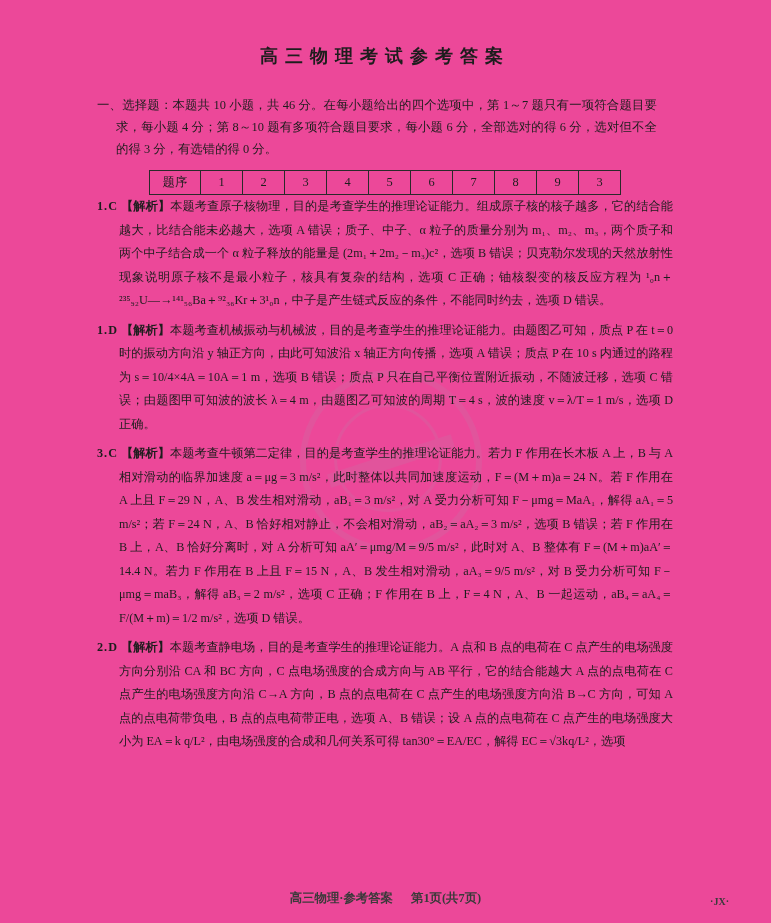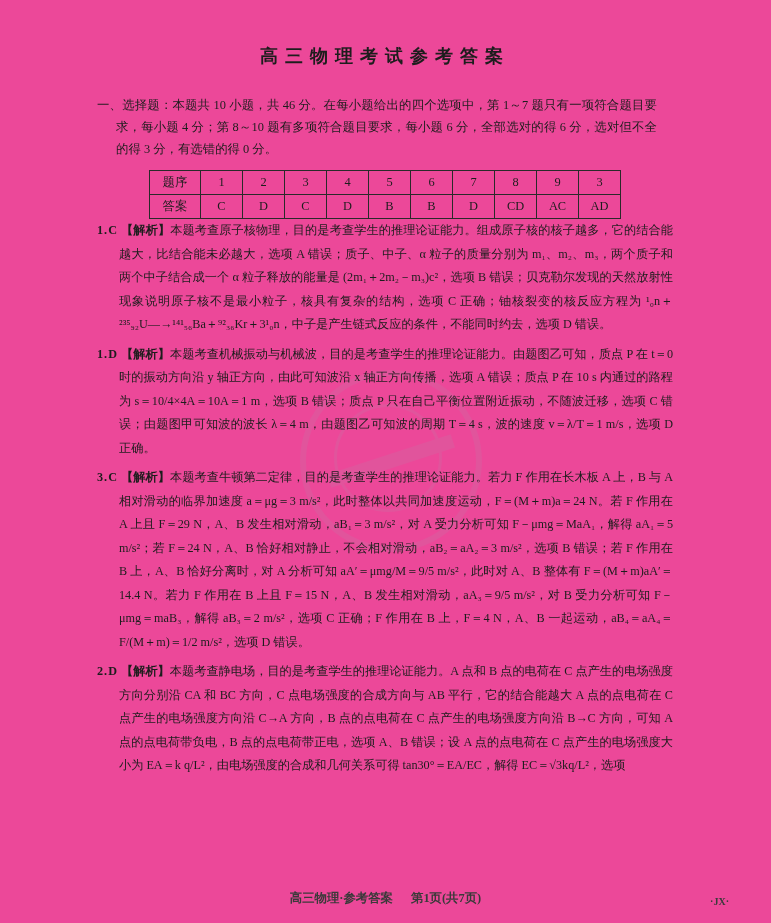--- a/index.html
+++ b/index.html
@@ -122,33 +122,20 @@
           <td>2</td>
           <td>3</td>
           <td>4</td>
           <td>5</td>
           <td>6</td>
           <td>7</td>
           <td>8</td>
           <td>9</td>
           <td>3</td>
         </tr>
-        <tr>
-          <td class="rowhead">答案</td>
-          <td>C</td>
-          <td>D</td>
-          <td>C</td>
-          <td>D</td>
-          <td>B</td>
-          <td>B</td>
-          <td>D</td>
-          <td>CD</td>
-          <td>AC</td>
-          <td>AD</td>
-        </tr>
       </tbody>
     </table>
 
     <p class="question"><span class="qnum">1.C</span>&nbsp;<span class="marker">【解析】</span><span>本题考查原子核物理，目的是考查学生的推理论证能力。组成原子核的核子越多，它的结合能越大，比结合能未必越大，选项 A 错误；质子、中子、α 粒子的质量分别为 m₁、m₂、m₃，两个质子和两个中子结合成一个 α 粒子释放的能量是 (2m₁＋2m₂－m₃)c²，选项 B 错误；贝克勒尔发现的天然放射性现象说明原子核不是最小粒子，核具有复杂的结构，选项 C 正确；铀核裂变的核反应方程为 ¹₀n＋²³⁵₉₂U―→¹⁴¹₅₆Ba＋⁹²₃₆Kr＋3¹₀n，中子是产生链式反应的条件，不能同时约去，选项 D 错误。</span></p>
 
     <p class="question"><span class="qnum">1.D</span>&nbsp;<span class="marker">【解析】</span><span>本题考查机械振动与机械波，目的是考查学生的推理论证能力。由题图乙可知，质点 P 在 t＝0 时的振动方向沿 y 轴正方向，由此可知波沿 x 轴正方向传播，选项 A 错误；质点 P 在 10 s 内通过的路程为 s＝10/4×4A＝10A＝1 m，选项 B 错误；质点 P 只在自己平衡位置附近振动，不随波迁移，选项 C 错误；由题图甲可知波的波长 λ＝4 m，由题图乙可知波的周期 T＝4 s，波的速度 v＝λ/T＝1 m/s，选项 D 正确。</span></p>
 
     <p class="question"><span class="qnum">3.C</span>&nbsp;<span class="marker">【解析】</span><span>本题考查牛顿第二定律，目的是考查学生的推理论证能力。若力 F 作用在长木板 A 上，B 与 A 相对滑动的临界加速度 a＝μg＝3 m/s²，此时整体以共同加速度运动，F＝(M＋m)a＝24 N。若 F 作用在 A 上且 F＝29 N，A、B 发生相对滑动，aB₁＝3 m/s²，对 A 受力分析可知 F－μmg＝MaA₁，解得 aA₁＝5 m/s²；若 F＝24 N，A、B 恰好相对静止，不会相对滑动，aB₂＝aA₂＝3 m/s²，选项 B 错误；若 F 作用在 B 上，A、B 恰好分离时，对 A 分析可知 aA′＝μmg/M＝9/5 m/s²，此时对 A、B 整体有 F＝(M＋m)aA′＝14.4 N。若力 F 作用在 B 上且 F＝15 N，A、B 发生相对滑动，aA₃＝9/5 m/s²，对 B 受力分析可知 F－μmg＝maB₃，解得 aB₃＝2 m/s²，选项 C 正确；F 作用在 B 上，F＝4 N，A、B 一起运动，aB₄＝aA₄＝F/(M＋m)＝1/2 m/s²，选项 D 错误。</span></p>
 
     <p class="question"><span class="qnum">2.D</span>&nbsp;<span class="marker">【解析】</span><span>本题考查静电场，目的是考查学生的推理论证能力。A 点和 B 点的电荷在 C 点产生的电场强度方向分别沿 CA 和 BC 方向，C 点电场强度的合成方向与 AB 平行，它的结合能越大 A 点的点电荷在 C 点产生的电场强度方向沿 C→A 方向，B 点的点电荷在 C 点产生的电场强度方向沿 B→C 方向，可知 A 点的点电荷带负电，B 点的点电荷带正电，选项 A、B 错误；设 A 点的点电荷在 C 点产生的电场强度大小为 EA＝k q/L²，由电场强度的合成和几何关系可得 tan30°＝EA/EC，解得 EC＝√3kq/L²，选项</span></p>

